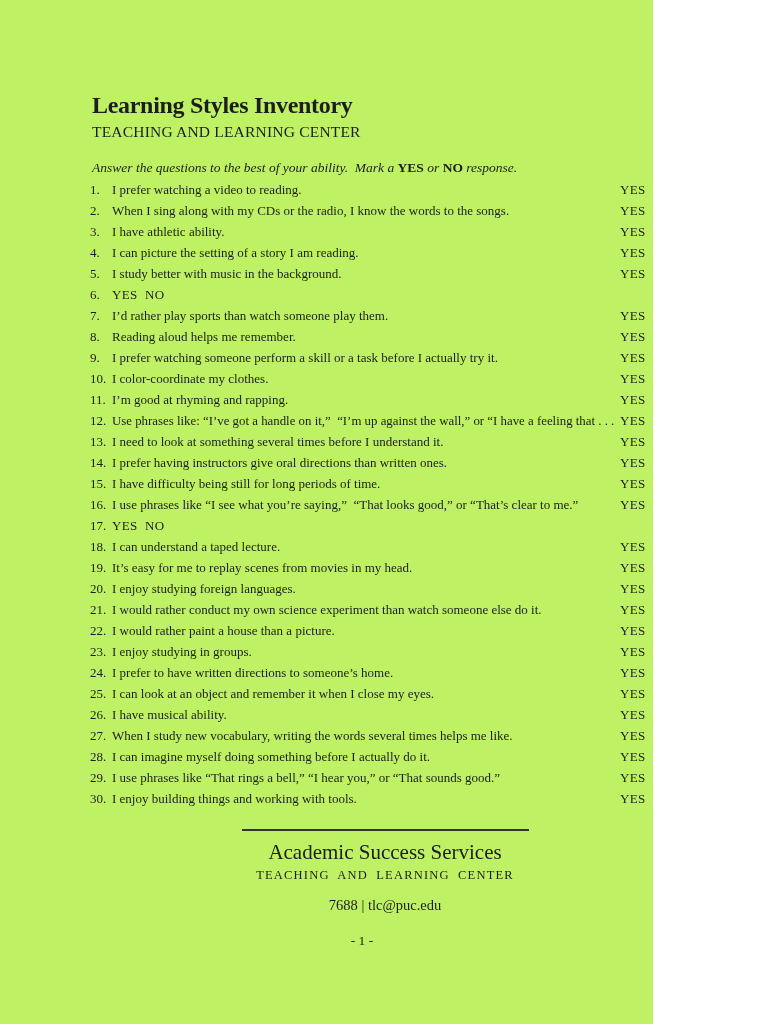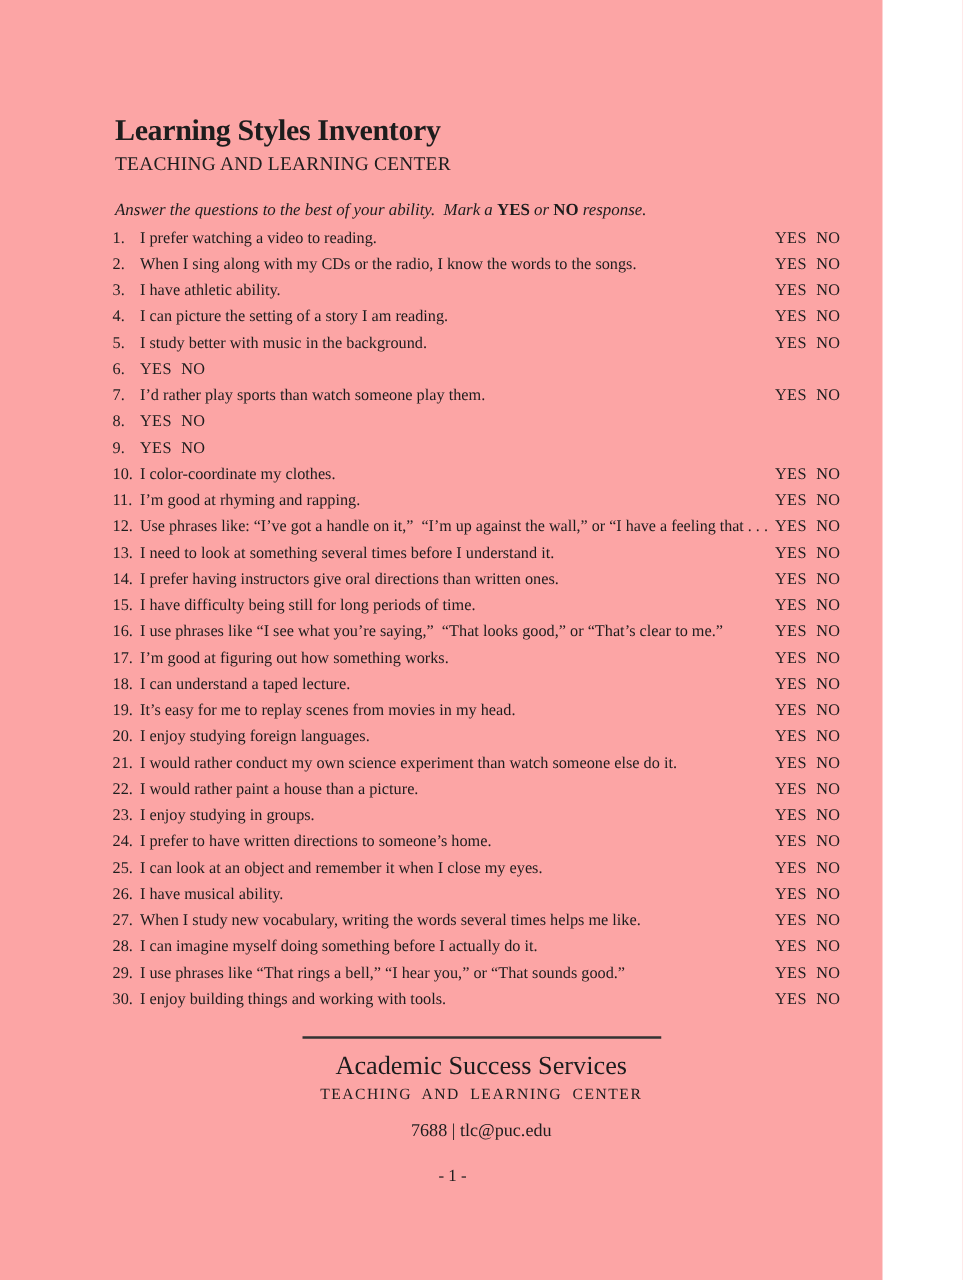--- a/index.html
+++ b/index.html
@@ -1,17 +1,17 @@
 <!DOCTYPE html>
 <html><head>
 <meta charset="utf-8">
 <style>
   html, body { margin:0; padding:0; background:#ffffff; }
   .page {
-    position:relative; width:706px; height:1024px; background:#fca5a5;
+    position:relative; width:653px; height:1024px; background:#bef264;
     font-family:"Liberation Serif","DejaVu Serif",serif; color:#1d1d1d; overflow:hidden;
   }
   .doc-header { position:absolute; left:92px; top:92px; }
   .doc-title { font-size:24px; font-weight:bold; line-height:27px; letter-spacing:-0.3px; }
   .doc-subtitle { font-size:15.5px; line-height:17px; margin-top:4px; letter-spacing:0.2px; }
   .instruction { position:absolute; left:92px; top:159px; margin:0; font-size:13.5px; font-style:italic; line-height:18px; }
   .instruction b { font-style:normal; font-weight:bold; }
   .questions { position:absolute; left:90px; top:179px; width:588px; }
   .q-row { display:flex; align-items:baseline; height:21px; font-size:13px; line-height:21px; }
   .q-num { flex:0 0 22px; }
@@ -73,25 +73,27 @@
         <span class="q-no">NO</span>
       </div>
       <div class="q-row">
         <span class="q-num">7.</span>
         <span class="q-text fit">I’d rather play sports than watch someone play them.</span>
         <span class="q-yes">YES</span>
         <span class="q-no">NO</span>
       </div>
       <div class="q-row">
         <span class="q-num">8.</span>
+        <span class="q-text fit">Reading aloud helps me remember.</span>
         <span class="q-yes">YES</span>
         <span class="q-no">NO</span>
       </div>
       <div class="q-row">
         <span class="q-num">9.</span>
+        <span class="q-text fit">I prefer watching someone perform a skill or a task before I actually try it.</span>
         <span class="q-yes">YES</span>
         <span class="q-no">NO</span>
       </div>
       <div class="q-row">
         <span class="q-num">10.</span>
         <span class="q-text fit">I color-coordinate my clothes.</span>
         <span class="q-yes">YES</span>
         <span class="q-no">NO</span>
       </div>
       <div class="q-row">
@@ -125,21 +127,20 @@
         <span class="q-no">NO</span>
       </div>
       <div class="q-row">
         <span class="q-num">16.</span>
         <span class="q-text fit">I use phrases like “I see what you’re saying,”&nbsp; “That looks good,” or “That’s clear to me.”</span>
         <span class="q-yes">YES</span>
         <span class="q-no">NO</span>
       </div>
       <div class="q-row">
         <span class="q-num">17.</span>
-        <span class="q-text fit">I’m good at figuring out how something works.</span>
         <span class="q-yes">YES</span>
         <span class="q-no">NO</span>
       </div>
       <div class="q-row">
         <span class="q-num">18.</span>
         <span class="q-text fit">I can understand a taped lecture.</span>
         <span class="q-yes">YES</span>
         <span class="q-no">NO</span>
       </div>
       <div class="q-row">

